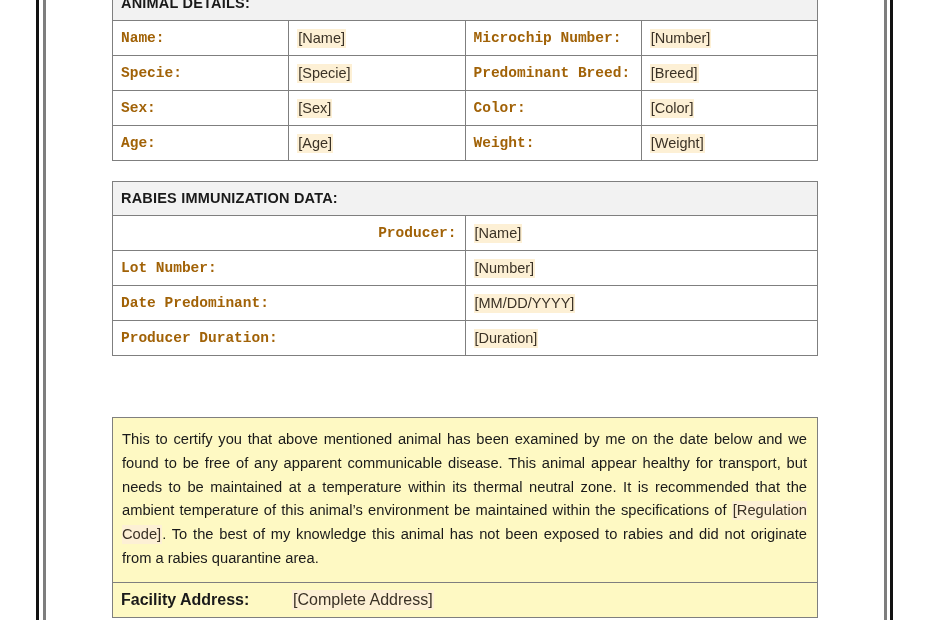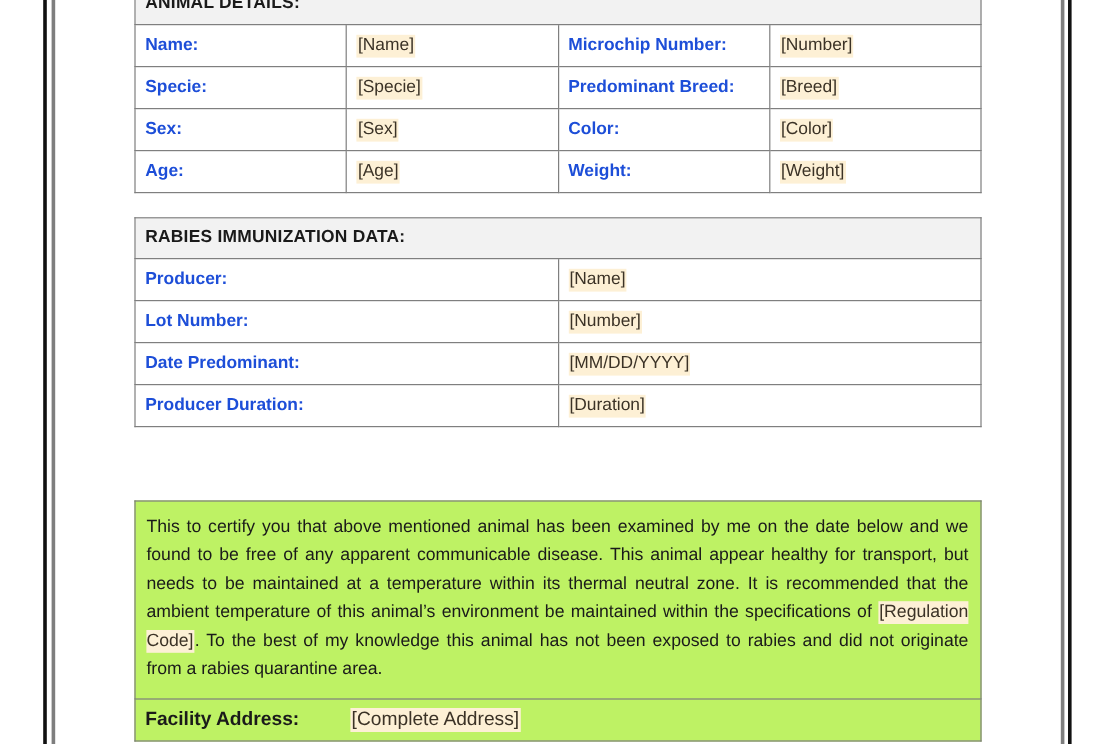--- a/index.html
+++ b/index.html
@@ -64,54 +64,55 @@
   .section-head td {
     background: #f2f2f2;
     font-weight: bold;
     letter-spacing: 0.2px;
     font-size: 14.5px;
     height: 33px;
   }
 
   .lbl {
     font-weight: bold;
-    color: #1d4ed8;
+    color: #a16207;
     white-space: nowrap;
+    font-family: Liberation Mono, monospace;
   }
   .val {
     color: #3b3226;
     white-space: nowrap;
   }
   .hl {
     background: #fdf0d5;
     color: #3b3226;
     padding: 1px 1px 2px 1px;
   }
 
   
   .w-lbl-a { width: 179px; }
   .w-val-a { width: 175px; }
   .w-lbl-b { width: 175px; }
   .w-val-b { width: 177px; }
 
   
-  .w-lbl-r { width: 179px; }
+  .w-lbl-r { width: 179px; text-align: right; }
   .w-val-r { width: 527px; }
 
   
   #animal-details-table { position: absolute; left: 0; top: -14px; }
   #rabies-table         { position: absolute; left: 0; top: 181px; }
   #certification-block  { position: absolute; left: 0; top: 417px; }
 
   
   .cert-table {
     width: 706px;
     border-collapse: collapse;
     table-layout: fixed;
-    background: #bef264;
+    background: #fef9c3;
   }
   .cert-table td {
     border: 1px solid #7f7f7f;
     vertical-align: top;
   }
   #certification-paragraph {
     padding: 10px 10px 11px 9px;
     text-align: justify;
     text-justify: inter-word;
     font-size: 14.7px;

